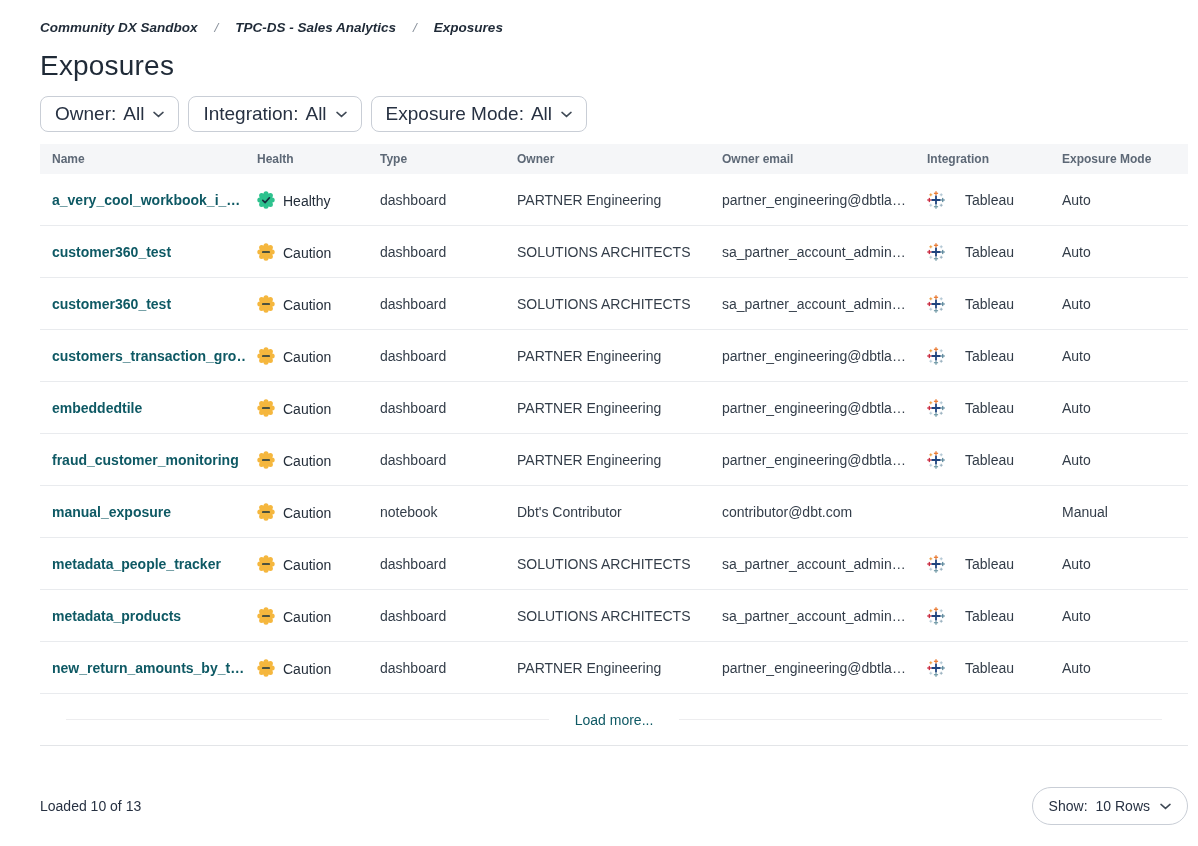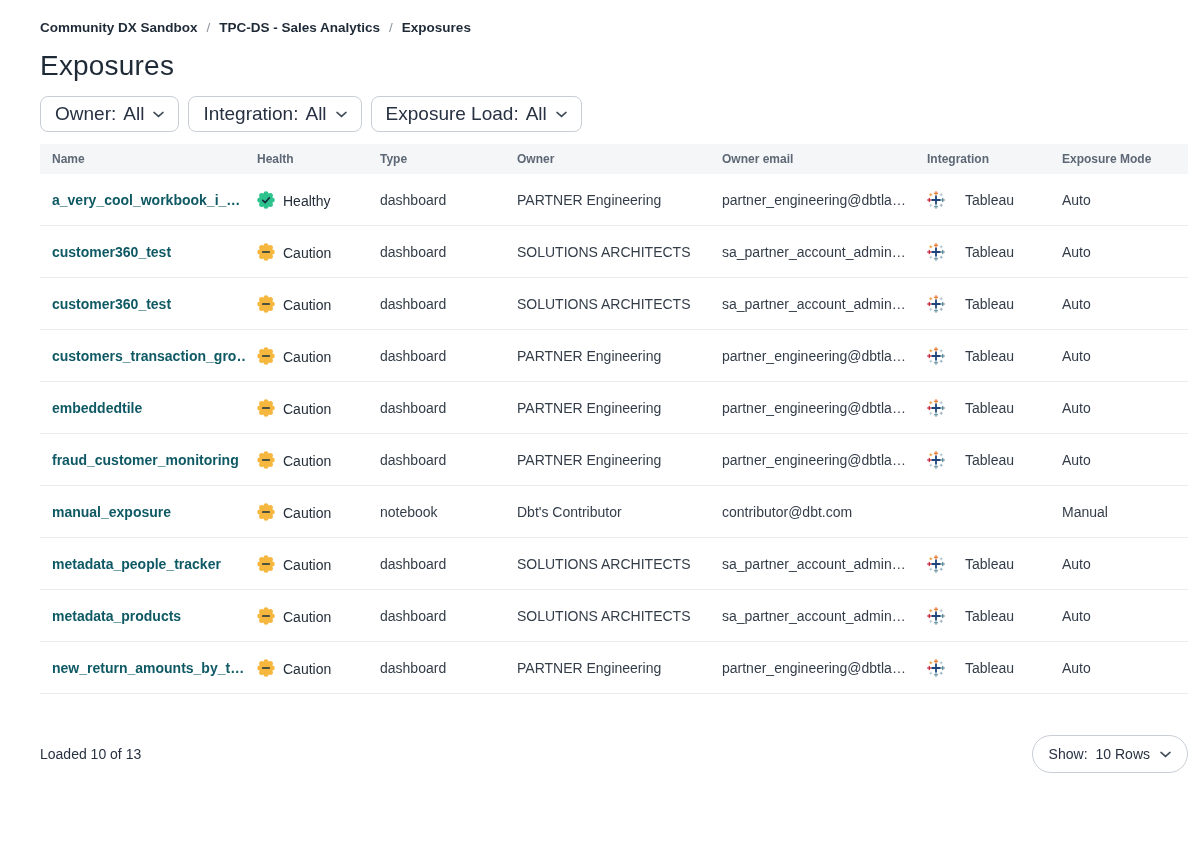--- a/index.html
+++ b/index.html
@@ -6,21 +6,21 @@
   html,body { background:#ffffff; }
   body {
     width:1198px; height:846px; overflow:hidden;
     font-family:"Liberation Sans","DejaVu Sans",sans-serif;
     color:var(--text,#202a37);
   }
   .page { padding:20px 10px 0 40px; }
   .content { width:1148px; }
 
   
-  .breadcrumb { display:flex; align-items:center; gap:9px; font-size:13.5px; font-weight:600; color:#1f2a37; }
+  .breadcrumb { display:flex; align-items:center; gap:17px; font-size:13.5px; font-weight:600; color:#1f2a37;font-style:italic; }
   .breadcrumb .sep { color:#8a929c; font-weight:400; }
   .breadcrumb .crumb { cursor:pointer; }
   .breadcrumb .crumb.current { font-weight:700; }
 
   
   .page-title { margin-top:15px; font-size:28px; font-weight:500; color:#1f2a37; letter-spacing:.2px; }
 
   
   .filters { display:flex; gap:9px; margin-top:14px; }
   .filter-btn {
@@ -111,21 +111,21 @@
       <button class="filter-btn">
         <span class="flabel">Integration:</span>
         <span class="fvalue">All</span>
         <span class="chev">
           <svg width="11" height="7" viewBox="0 0 11 7">
               <path d="M1 1.4 L5.5 5.4 L10 1.4" stroke="#404a56" stroke-width="1.5" fill="none" stroke-linecap="round"></path>
             </svg>
         </span>
       </button>
       <button class="filter-btn">
-        <span class="flabel">Exposure Load:</span>
+        <span class="flabel">Exposure Mode:</span>
         <span class="fvalue">All</span>
         <span class="chev">
           <svg width="11" height="7" viewBox="0 0 11 7">
               <path d="M1 1.4 L5.5 5.4 L10 1.4" stroke="#404a56" stroke-width="1.5" fill="none" stroke-linecap="round"></path>
             </svg>
         </span>
       </button>
     </div>
 
     <div class="table">
@@ -796,20 +796,23 @@
                     <rect x="12.7" y="13.75" width="3" height="0.9"></rect>
                     <rect x="13.75" y="12.7" width="0.9" height="3"></rect>
                   </g>
         </svg>
       </span>
       <span class="int-label">Tableau</span>
     </div>
     <div class="td mode-cell">Auto</div>
   </div>
 </div>
+      <div class="load-more-row">
+        <span class="load-more-link">Load more...</span>
+      </div>
     </div>
 
     <div class="footer">
       <span class="loaded-status">Loaded 10 of 13</span>
       <button class="show-btn">
         <span class="slabel">Show:</span>
         <span class="svalue">10 Rows</span>
         <span class="chev">
           <svg width="11" height="7" viewBox="0 0 11 7">
               <path d="M1 1.4 L5.5 5.4 L10 1.4" stroke="#404a56" stroke-width="1.5" fill="none" stroke-linecap="round"></path>

